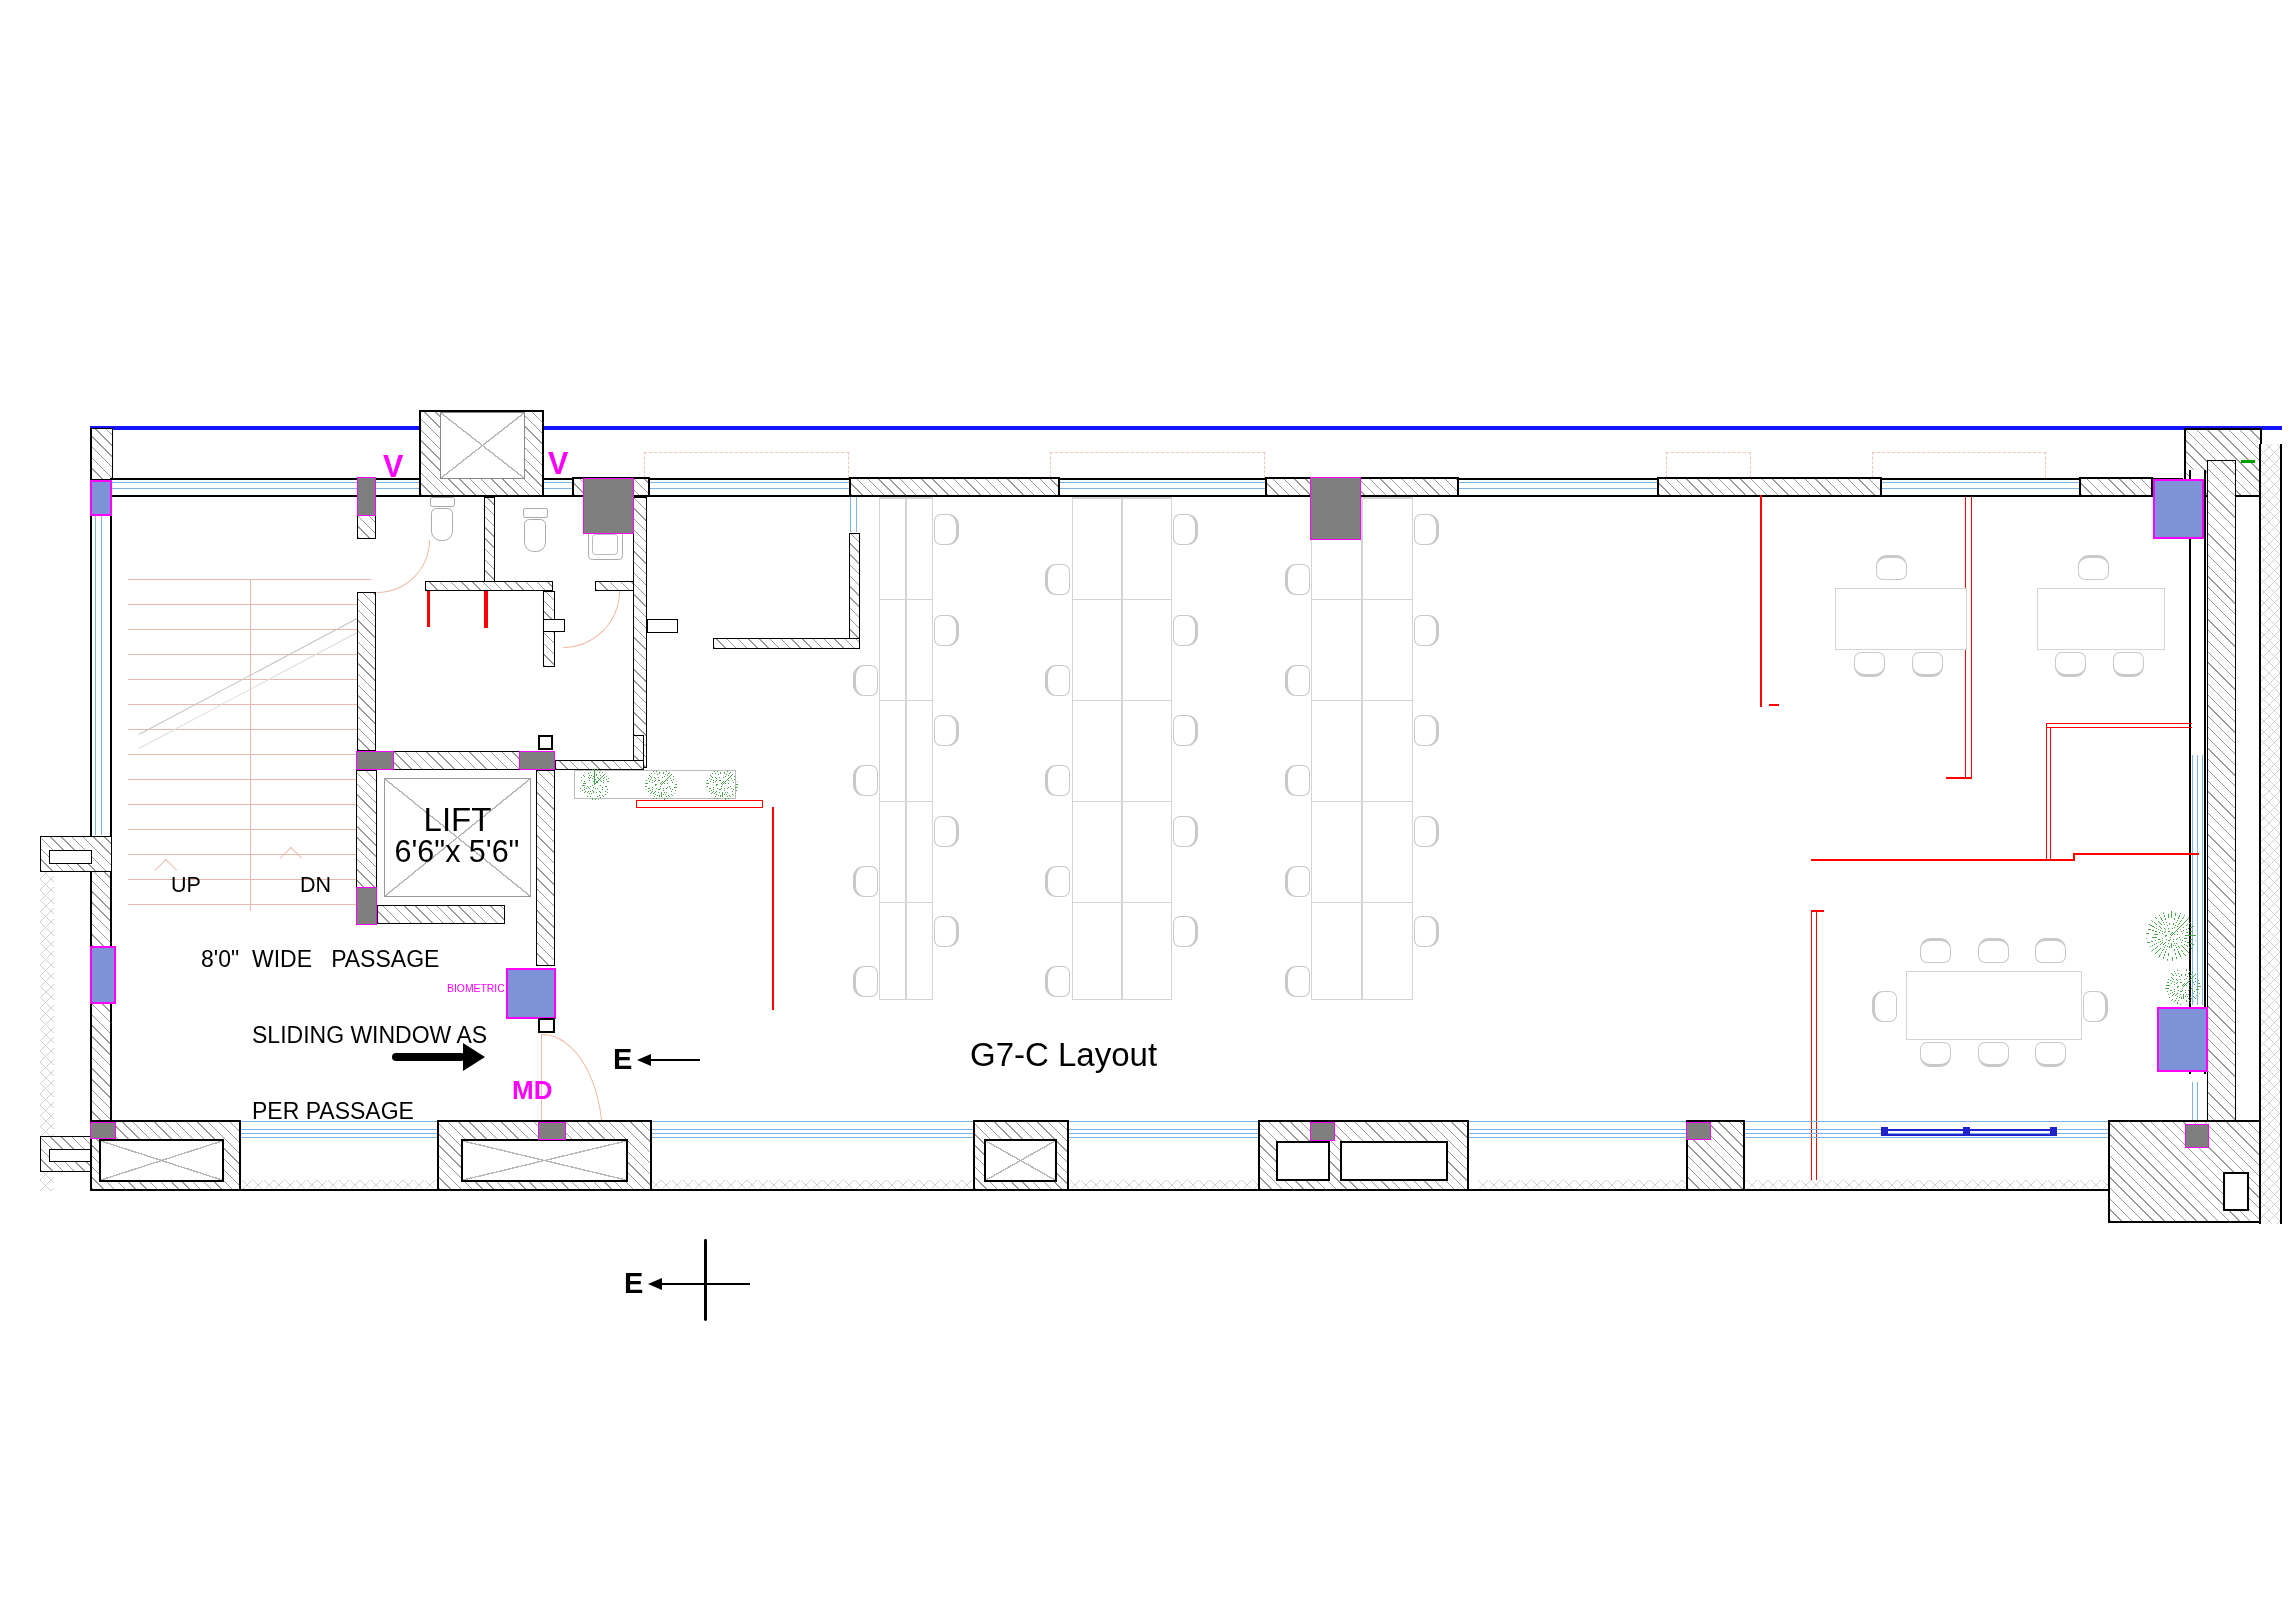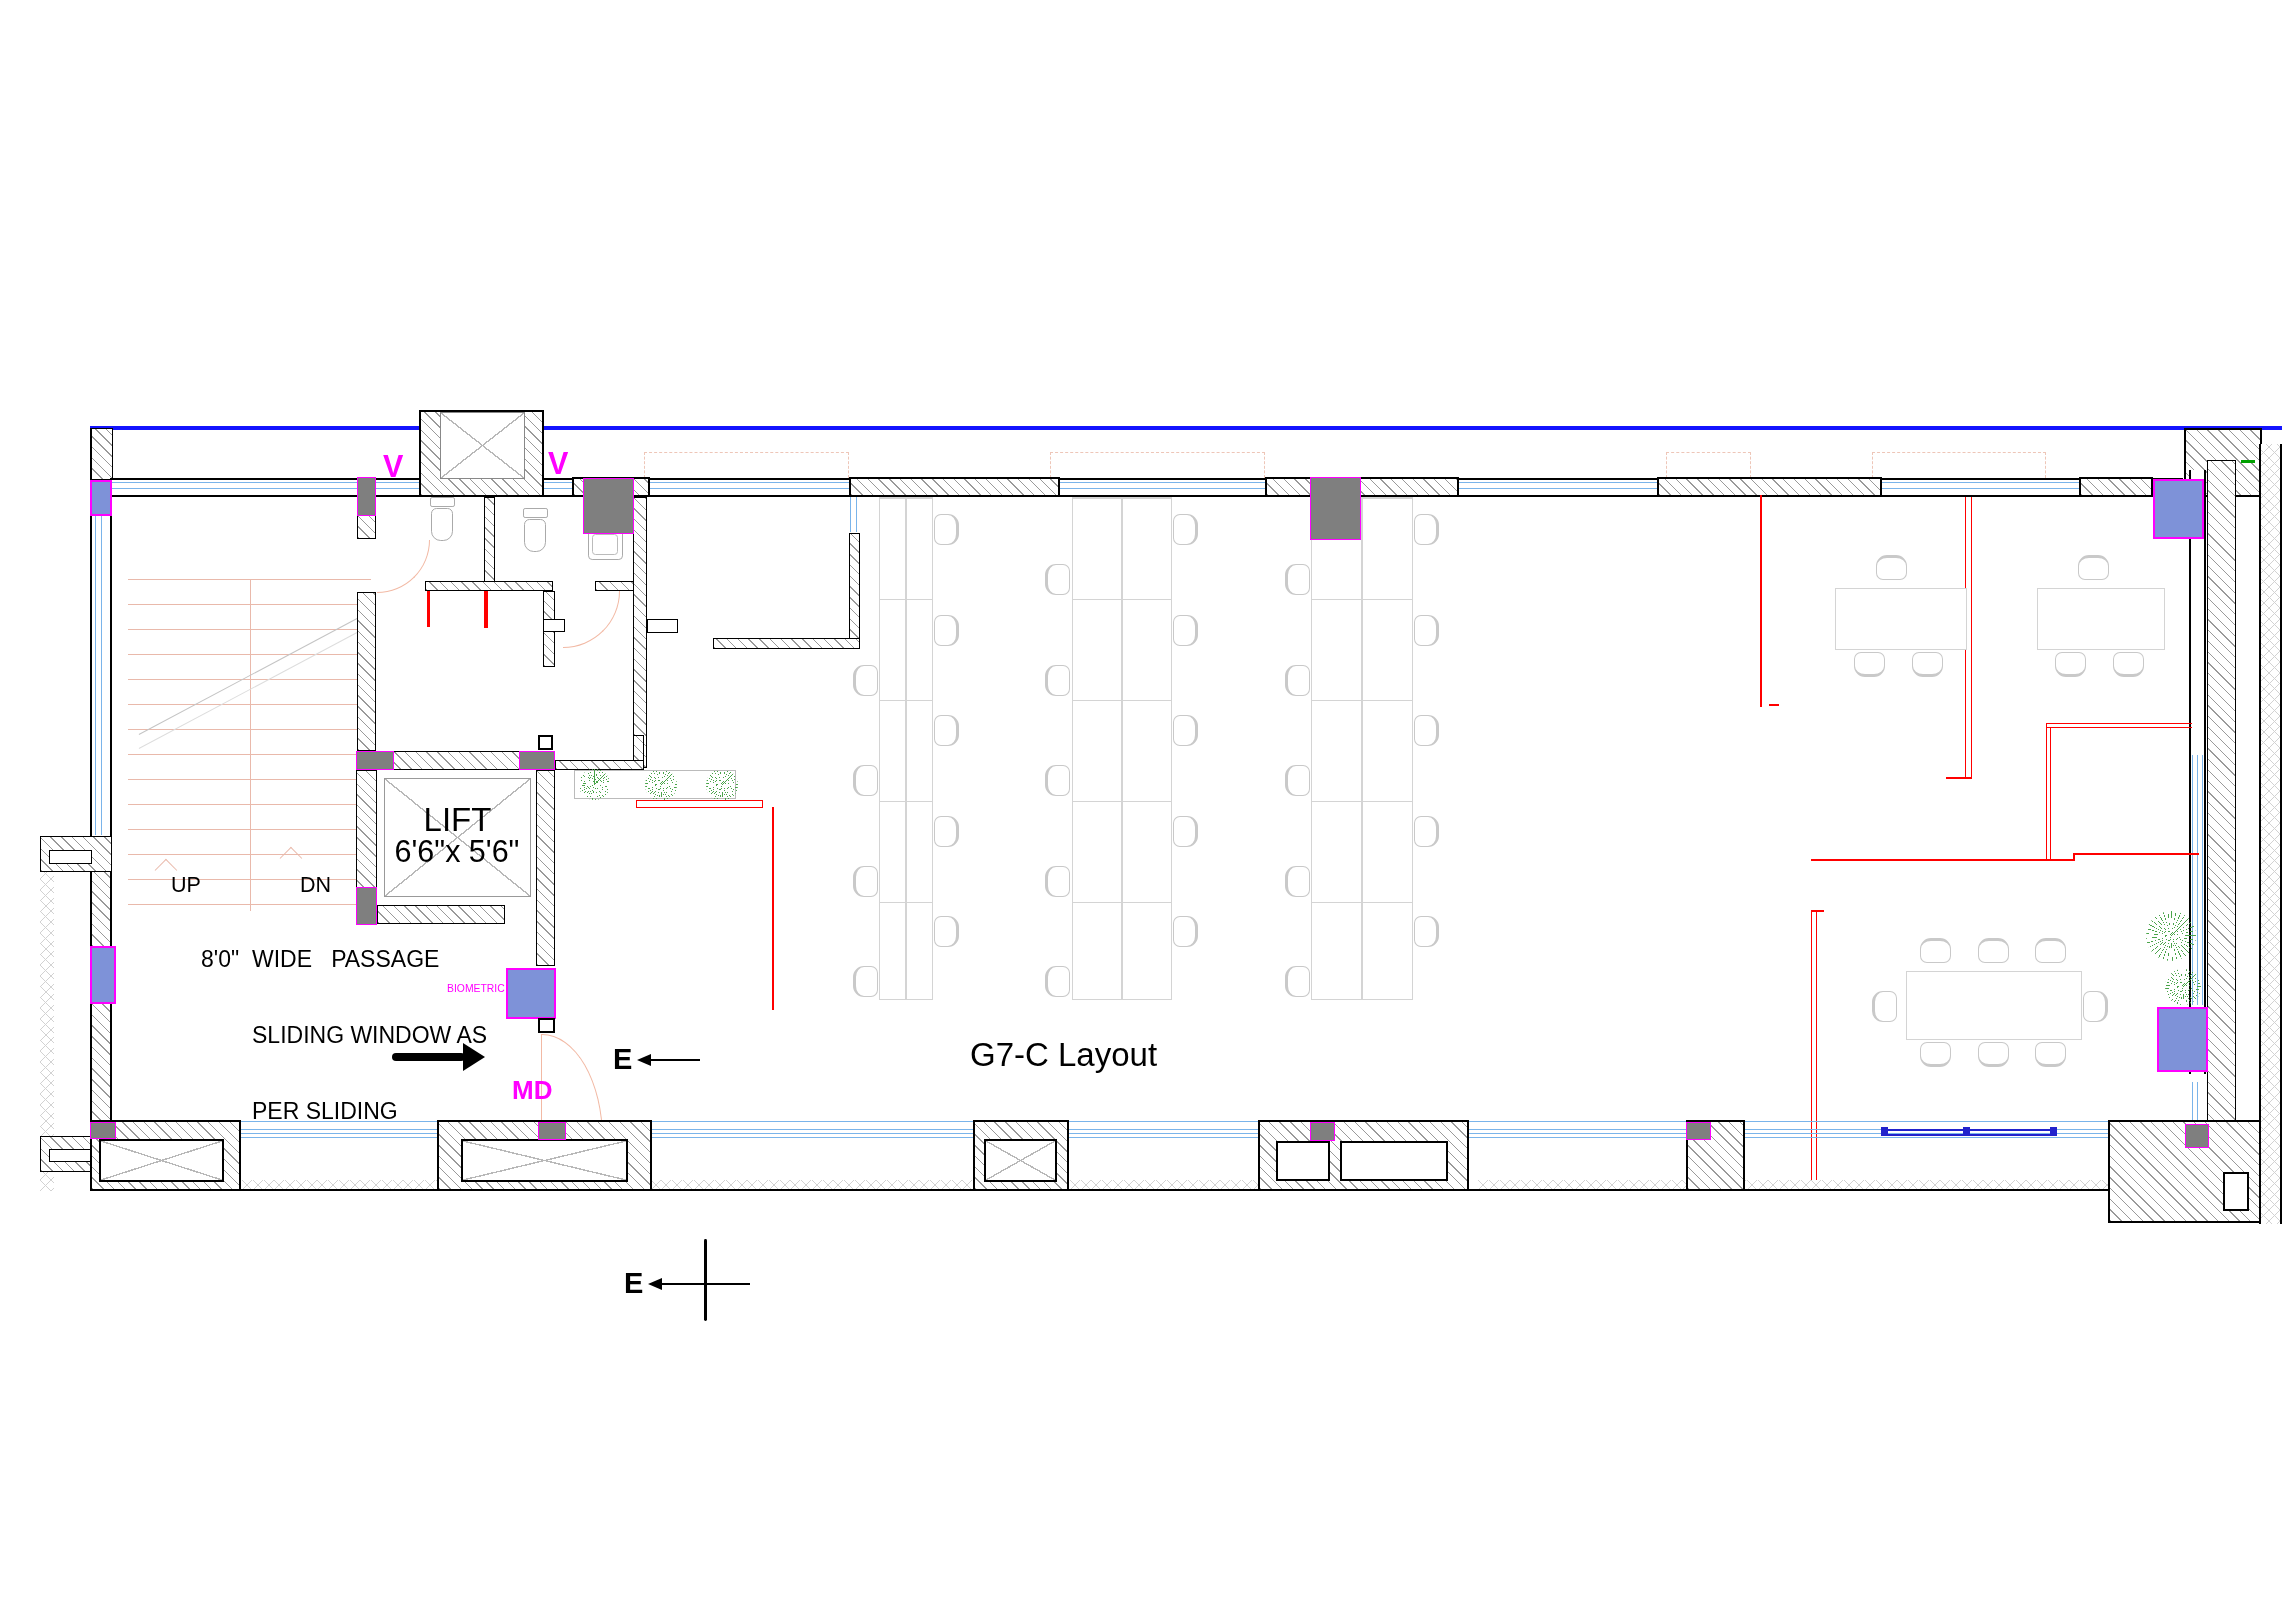--- a/index.html
+++ b/index.html
@@ -270,21 +270,21 @@
 
   <div class="hat" style="left:2108px;top:1120px;width:153px;height:103px"></div>
   <div class="w" style="left:2223px;top:1172px;width:26px;height:39px;border-width:2.1px"></div>
   <div class="gcol" style="left:2185px;top:1124px;width:23.6px;height:23.6px"></div>
 
   <div class="t mag" style="left:383px;top:450px;font-size:30.5px;font-weight:bold">V</div>
   <div class="t mag" style="left:548px;top:447px;font-size:30.5px;font-weight:bold">V</div>
 
   <div class="t" style="left:201px;top:947px;font-size:23px">8'0"  WIDE   PASSAGE</div>
   <div class="t" style="left:252px;top:1023px;font-size:23px">SLIDING WINDOW AS</div>
-  <div class="t" style="left:252px;top:1099px;font-size:23px">PER SLIDING</div>
+  <div class="t" style="left:252px;top:1099px;font-size:23px">PER PASSAGE</div>
   <div class="t mag" style="left:447px;top:984px;font-size:10.4px">BIOMETRIC</div>
   <div class="t mag" style="left:512px;top:1077px;font-size:26px;font-weight:bold">MD</div>
   <div class="t" style="left:970px;top:1038px;font-size:33px">G7-C Layout</div>
 
   <div class="ln" style="left:392px;top:1053px;width:73px;height:8.3px;background:#000;border-radius:4.2px"></div>
   <div class="ln" style="left:463px;top:1043px;width:0;height:0;border-left:22px solid #000;border-top:14.6px solid transparent;border-bottom:14.6px solid transparent"></div>
 
   <div class="t" style="left:613px;top:1044px;font-size:29px;font-weight:bold">E</div>
   <div class="ln" style="left:637px;top:1054px;width:0;height:0;border-right:14px solid #000;border-top:6.2px solid transparent;border-bottom:6.2px solid transparent"></div>
   <div class="ln" style="left:649px;top:1059px;width:51px;height:2.1px;background:#000"></div>

